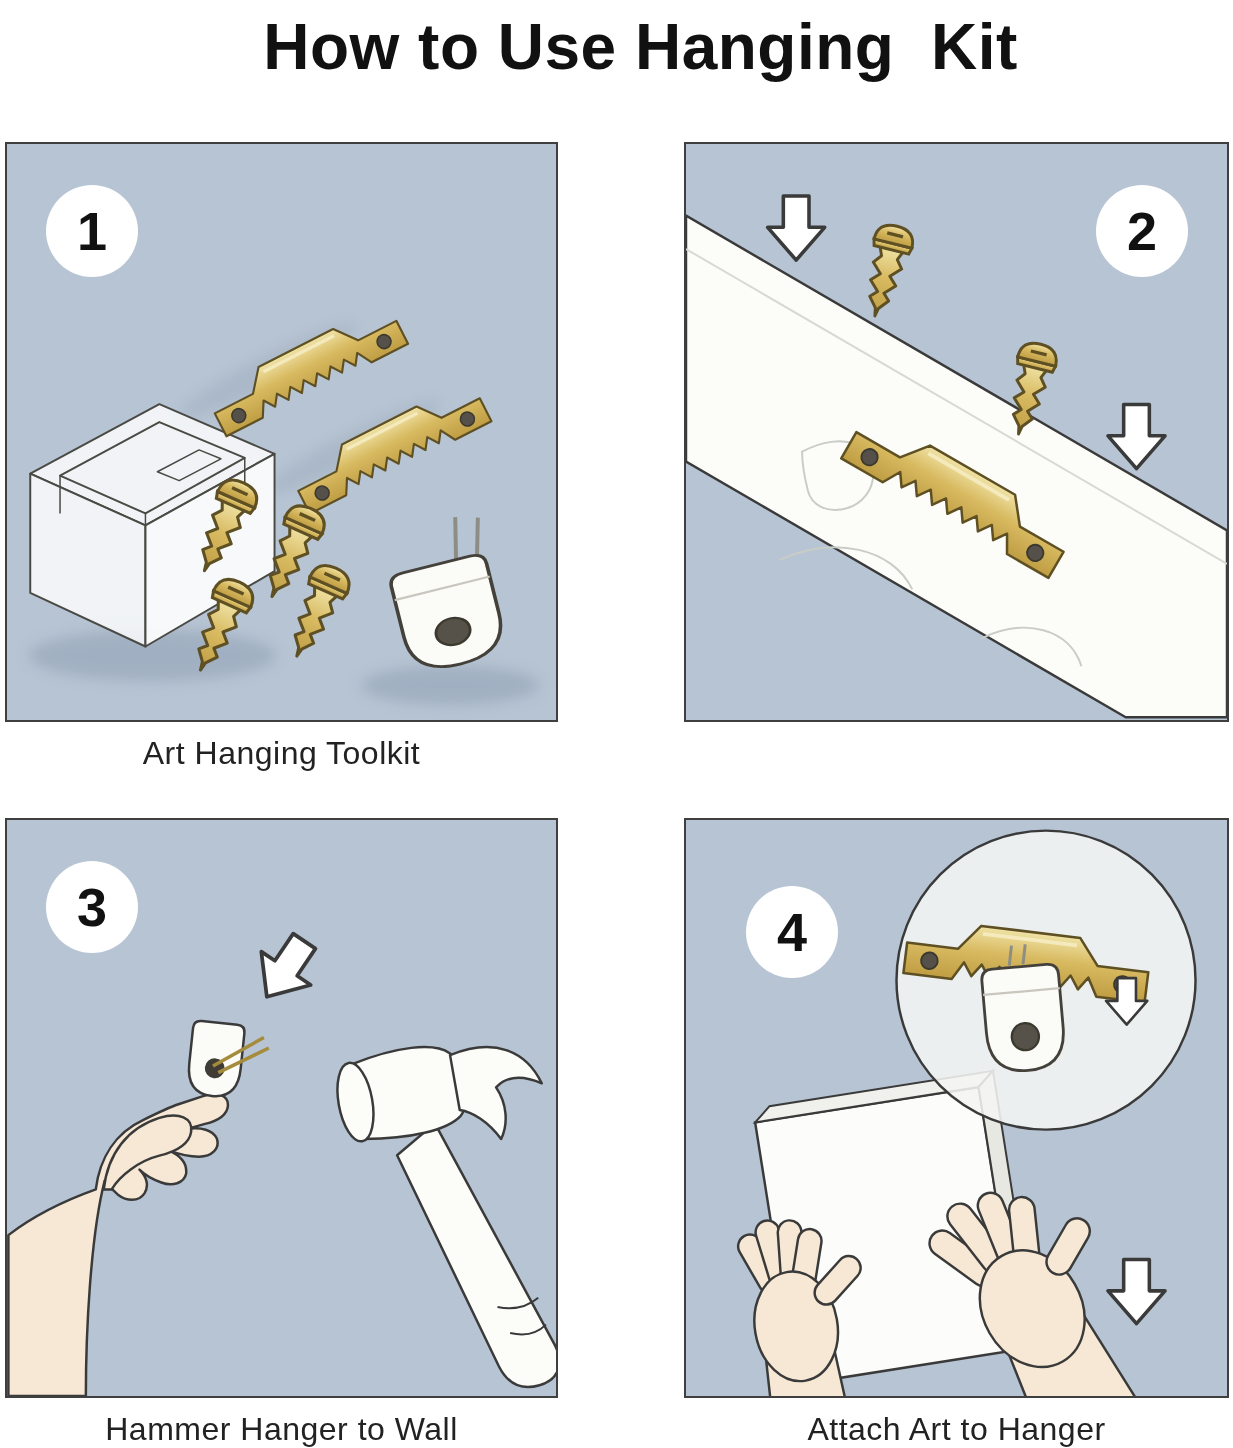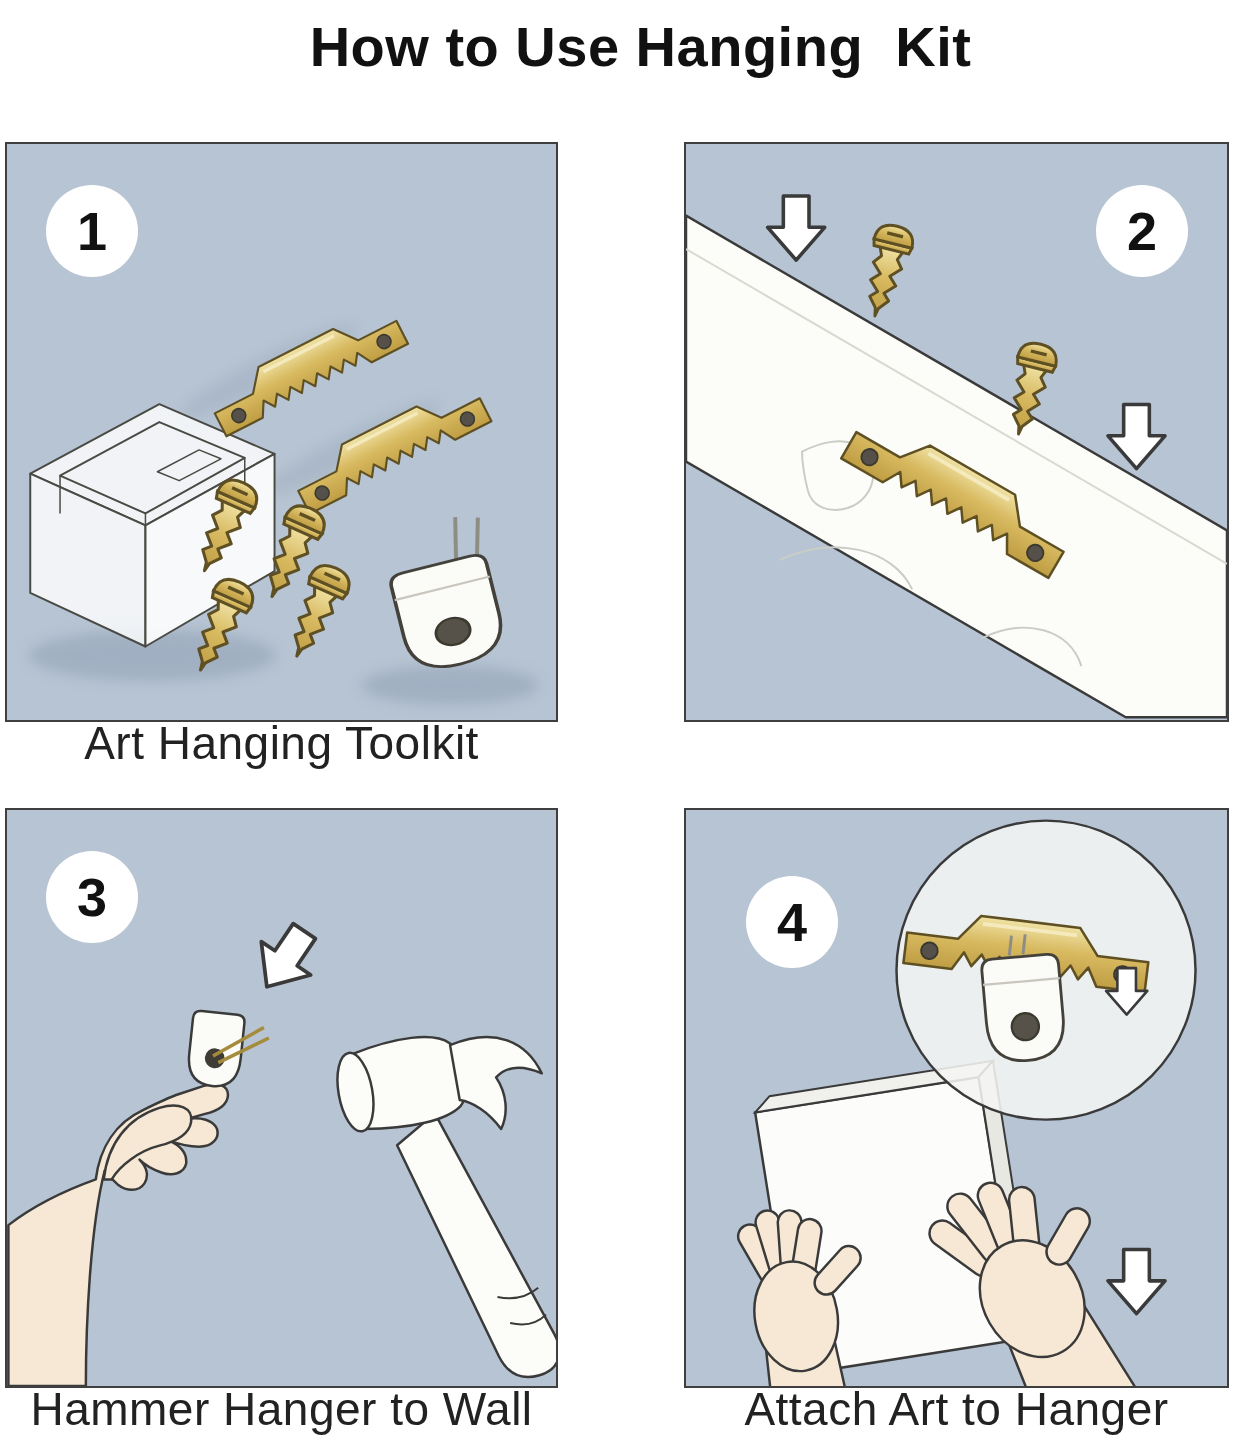--- a/index.html
+++ b/index.html
@@ -5,21 +5,21 @@
   * { margin:0; padding:0; box-sizing:border-box; }
   html,body { background:#ffffff; }
   body {
     width:1233px; height:1448px;
     font-family:"Liberation Sans", sans-serif;
     position:relative; overflow:hidden;
   }
   .title {
     white-space:pre;
     text-align:center;
-    font-size:56px; line-height:94px;
+    font-size:64px; line-height:94px;
     font-weight:700; color:#111;
     letter-spacing:0.5px;
     margin-left:48px;
   }
   .grid {
     display:grid;
     grid-template-columns:553px 545px;
     column-gap:126px; row-gap:44px;
     padding-left:5px;
     margin-top:48px;
@@ -38,21 +38,22 @@
     width:92px; height:92px; border-radius:50%;
     background:#ffffff;
     display:flex; align-items:center; justify-content:center;
     font-size:54px; font-weight:700; color:#111;
   }
   .step.pos-tl { left:39px; top:41px; }
   .step.pos-tr { right:39px; top:41px; }
   .step.pos-tl-low { left:60px; top:66px; }
   figcaption {
     text-align:center;
-    font-size:46px; line-height:42px;
+    font-size:32px; line-height:42px;
+    margin-top:10px;
     color:#222; letter-spacing:0.5px;
   }
 </style>
 </head>
 <body>
 
 <svg width="0" height="0" style="position:absolute" aria-hidden="true">
   <defs>
     <linearGradient id="goldV" x1="0" y1="0" x2="0" y2="1">
       <stop offset="0" stop-color="#f0e3a6"></stop>

